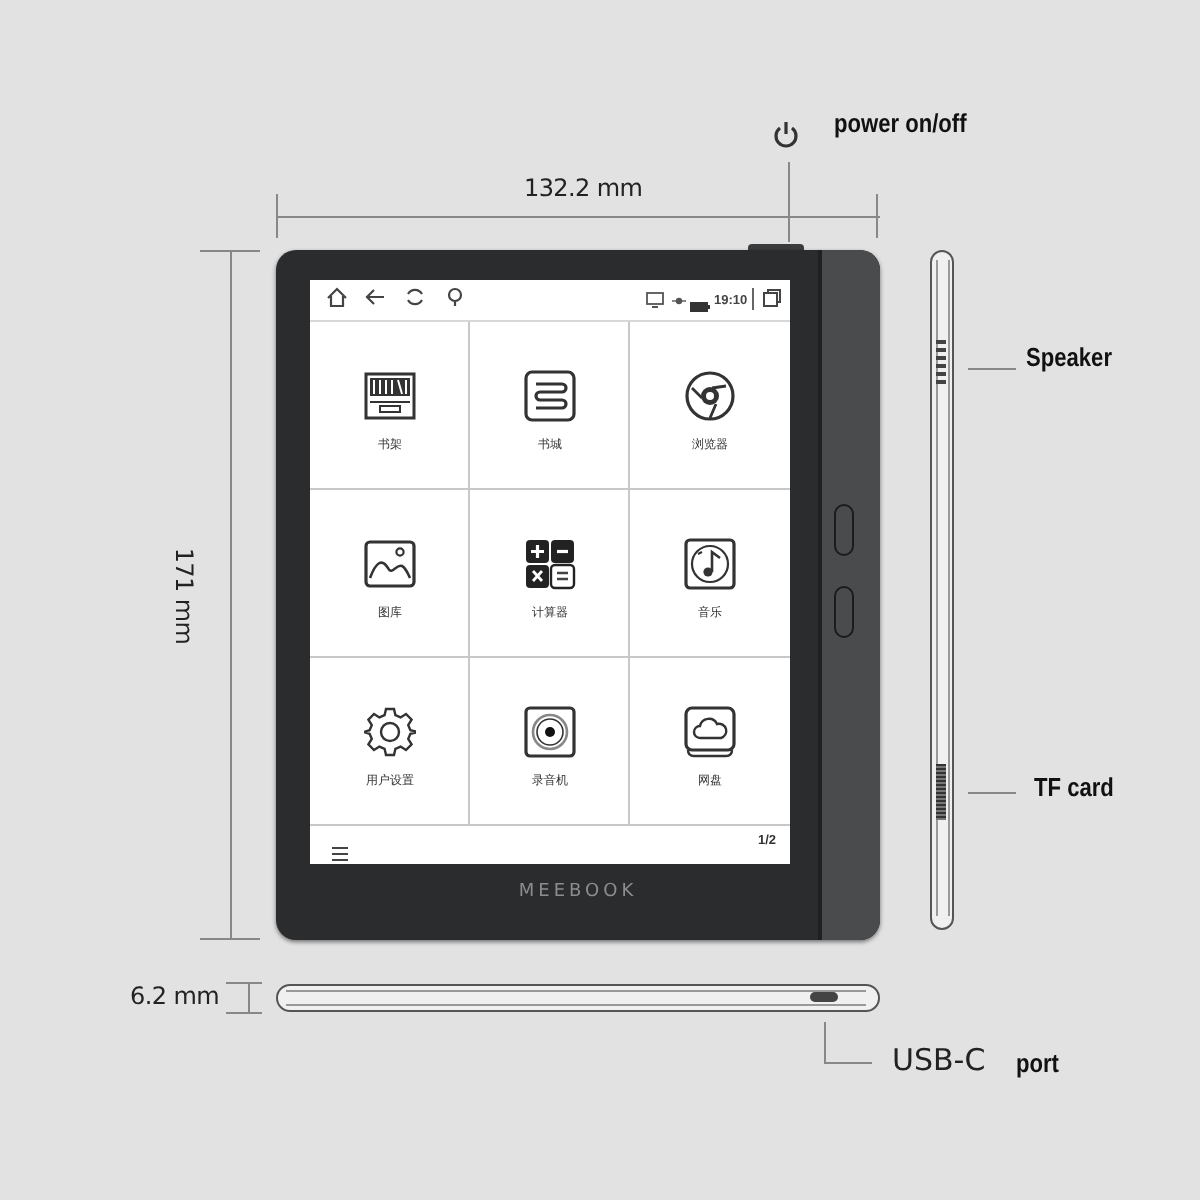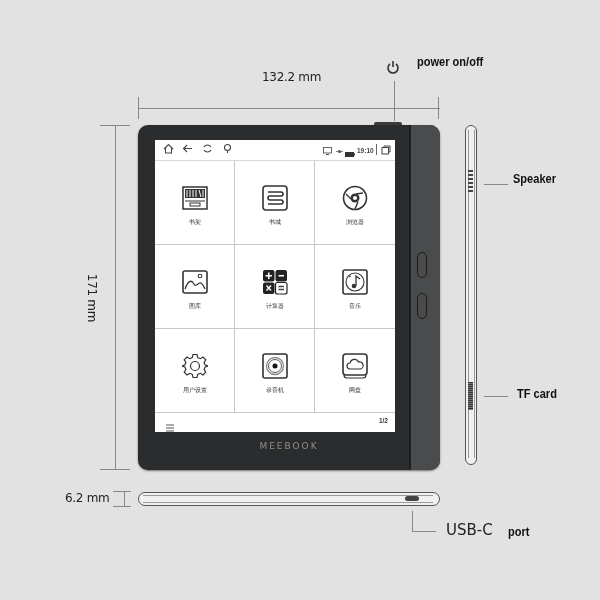--- a/index.html
+++ b/index.html
@@ -41,21 +41,21 @@
             background:#f0f0f0; box-sizing:border-box; }
   .bottom-inner { position:absolute; left:4px; top:2px; width:290px; height:6px; border-top:1px solid #999; border-bottom:1px solid #999; }
   .usb { position:absolute; left:405px; top:496px; width:14px; height:5px; background:#444; border-radius:3px; }
 </style>
 </head>
 <body>
 
 <div class="line" style="left:138px; top:108px; width:302px; height:1px;"></div>
 <div class="line" style="left:138px; top:97px; width:1px; height:22px;"></div>
 <div class="line" style="left:438px; top:97px; width:1px; height:22px;"></div>
-<div class="dim-label" style="left:262px; top:70px;">132.2 mm</div>
+<div class="dim-label" style="left:262px; top:87px;">132.2 mm</div>
 
 <div class="abs" style="left:386px; top:60px; width:14px; height:14px;">
   <svg width="14" height="14" viewBox="0 0 14 14">
       <path d="M4 4 A5 5 0 1 0 10 4" fill="none" stroke="#333" stroke-width="1.6"></path>
       <line x1="7" y1="1" x2="7" y2="7" stroke="#333" stroke-width="1.6"></line>
     </svg>
 </div>
 <div class="line" style="left:394px; top:81px; width:1px; height:40px;"></div>
 <div class="callout" style="left:417px; top:54px;">power on/off</div>
 

